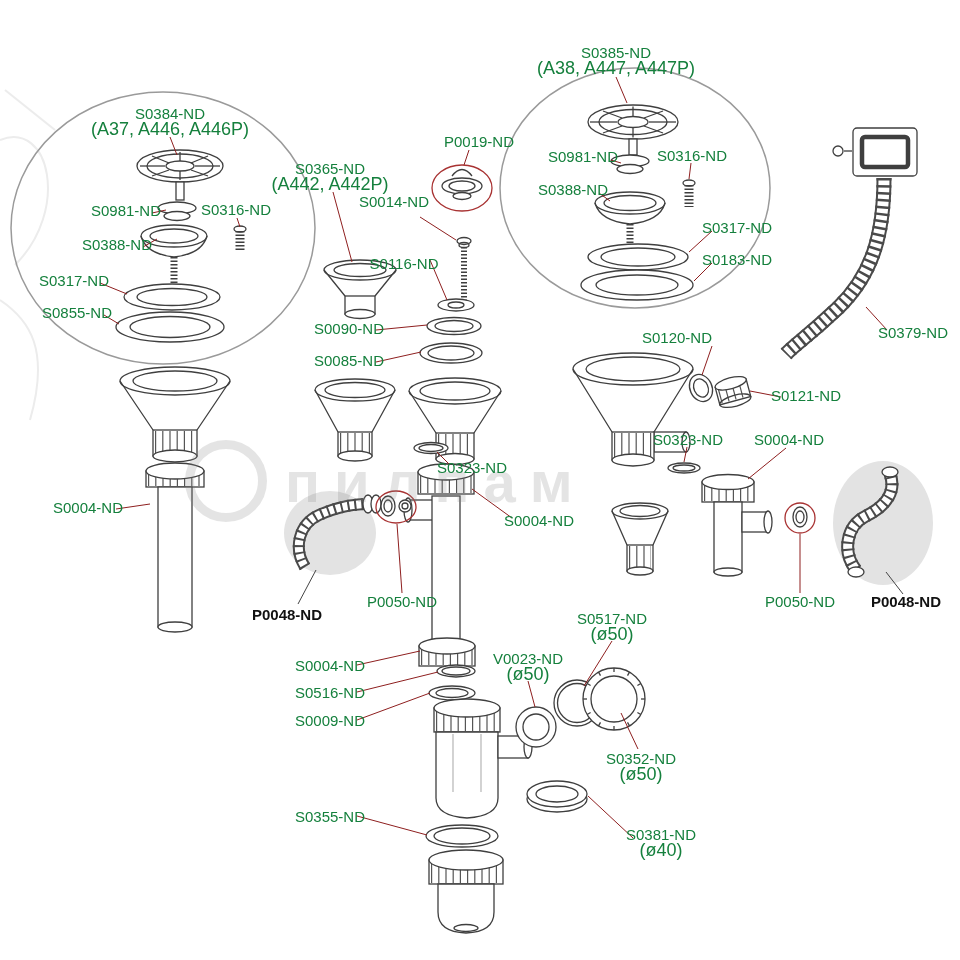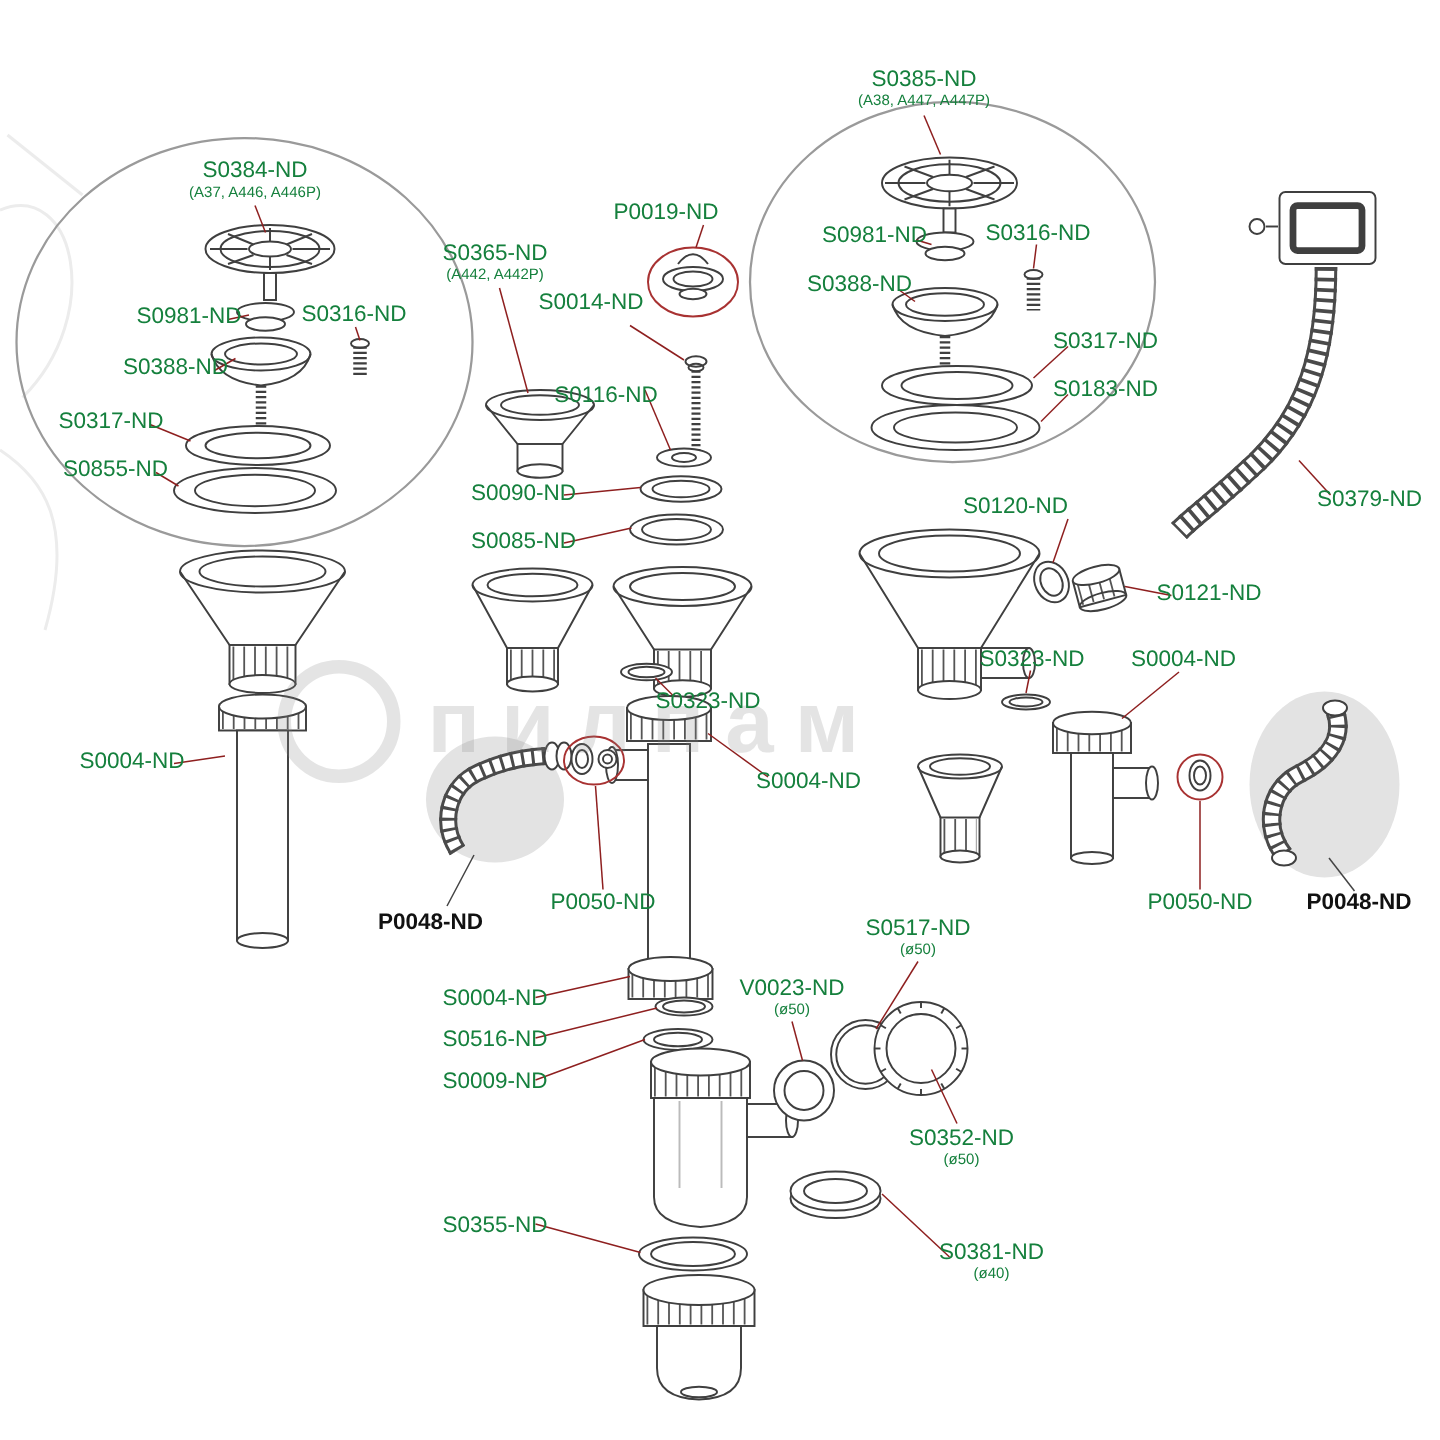--- a/index.html
+++ b/index.html
@@ -1,21 +1,21 @@
 <!DOCTYPE html>
 <html><head>
 <meta charset="utf-8">
 <style>
   html,body{margin:0;padding:0;}
   #stage{position:relative;width:960px;height:960px;background:#fff;overflow:hidden;
          font-family:"Liberation Sans",sans-serif;}
   #drawing{position:absolute;left:0;top:0;}
   .lbl{position:absolute;transform:translate(-50%,-50%);text-align:center;
        color:#15803d;font-size:15px;line-height:16px;white-space:nowrap;z-index:3;}
-  .lbl .sub{display:block;font-size:10px;line-height:14px;text-align:center;}
+  .lbl .sub{display:block;font-size:18px;line-height:14px;text-align:center;}
   .lbl.bold{color:#111;font-weight:700;}
   #watermark{position:absolute;left:185px;top:440px;width:520px;z-index:2;
        color:rgba(130,130,130,0.22);font-size:58px;font-weight:700;letter-spacing:14px;
        pointer-events:none;display:flex;align-items:center;gap:18px;}
   #watermark .ring{width:64px;height:64px;border:9px solid rgba(130,130,130,0.22);
        border-radius:50%;flex:0 0 auto;}
 </style>
 </head>
 <body>
 
@@ -396,21 +396,21 @@
 </div>
 
 <div class="lbl" style="left:170px;top:121px"><span>S0384-ND</span><span class="sub">(A37, A446, A446P)</span></div>
 <div class="lbl" style="left:126px;top:211px"><span>S0981-ND</span></div>
 <div class="lbl" style="left:236px;top:210px"><span>S0316-ND</span></div>
 <div class="lbl" style="left:117px;top:245px"><span>S0388-ND</span></div>
 <div class="lbl" style="left:74px;top:281px"><span>S0317-ND</span></div>
 <div class="lbl" style="left:77px;top:313px"><span>S0855-ND</span></div>
 <div class="lbl" style="left:88px;top:508px"><span>S0004-ND</span></div>
 <div class="lbl" style="left:330px;top:176px"><span>S0365-ND</span><span class="sub">(A442, A442P)</span></div>
-<div class="lbl" style="left:444px;top:142px"><span>P0019-ND</span></div>
+<div class="lbl" style="left:479px;top:142px"><span>P0019-ND</span></div>
 <div class="lbl" style="left:394px;top:202px"><span>S0014-ND</span></div>
 <div class="lbl" style="left:404px;top:264px"><span>S0116-ND</span></div>
 <div class="lbl" style="left:349px;top:329px"><span>S0090-ND</span></div>
 <div class="lbl" style="left:349px;top:361px"><span>S0085-ND</span></div>
 <div class="lbl" style="left:472px;top:468px"><span>S0323-ND</span></div>
 <div class="lbl" style="left:539px;top:521px"><span>S0004-ND</span></div>
 <div class="lbl bold" style="left:287px;top:615px"><span>P0048-ND</span></div>
 <div class="lbl" style="left:402px;top:602px"><span>P0050-ND</span></div>
 <div class="lbl" style="left:330px;top:666px"><span>S0004-ND</span></div>
 <div class="lbl" style="left:330px;top:693px"><span>S0516-ND</span></div>

